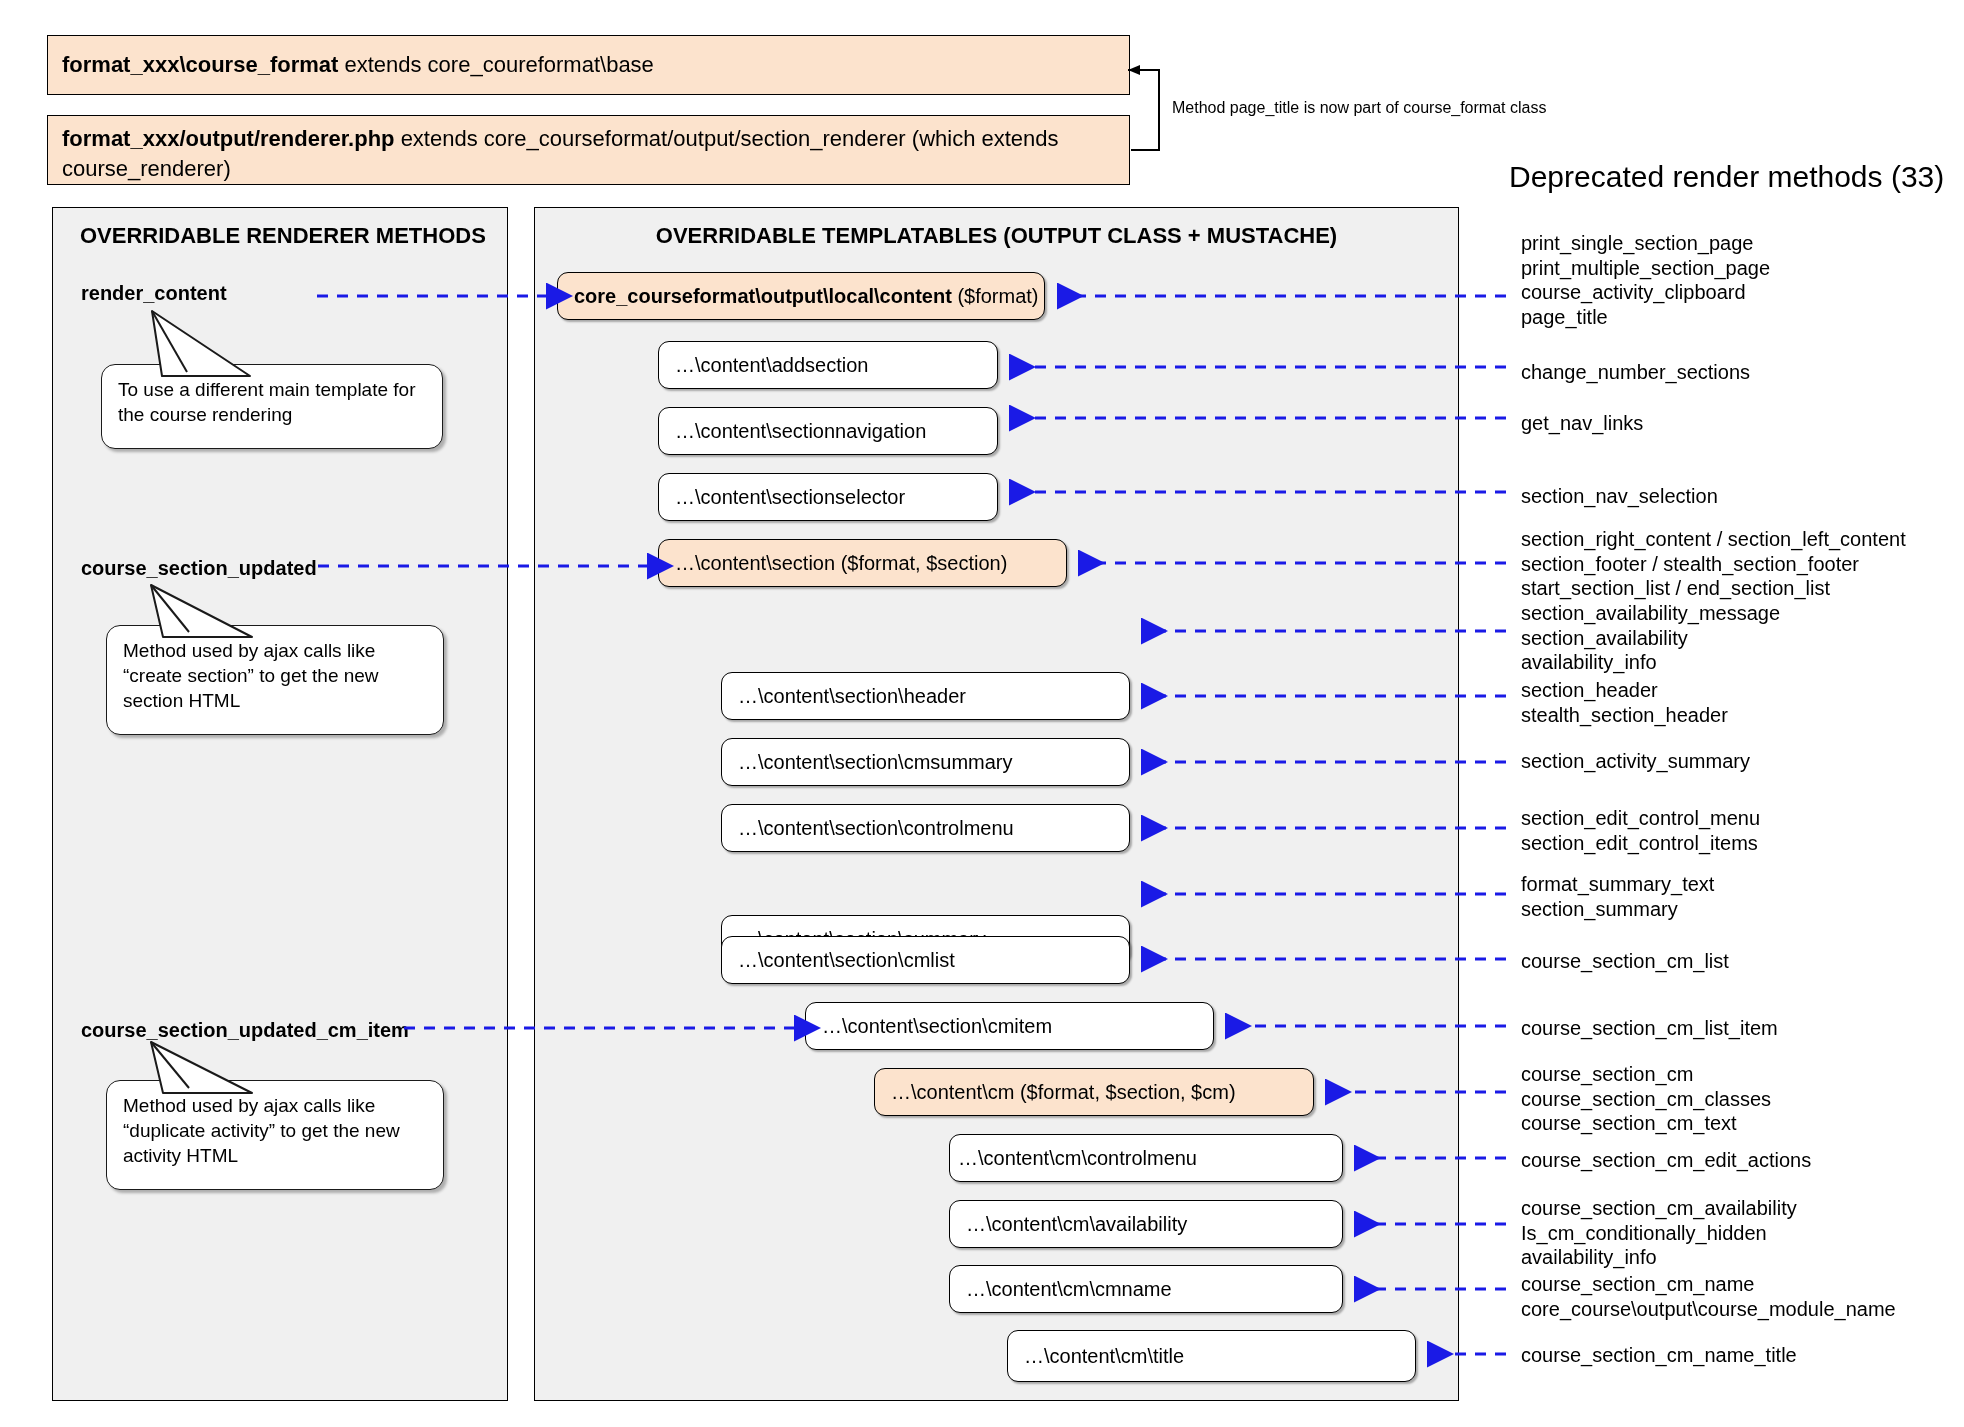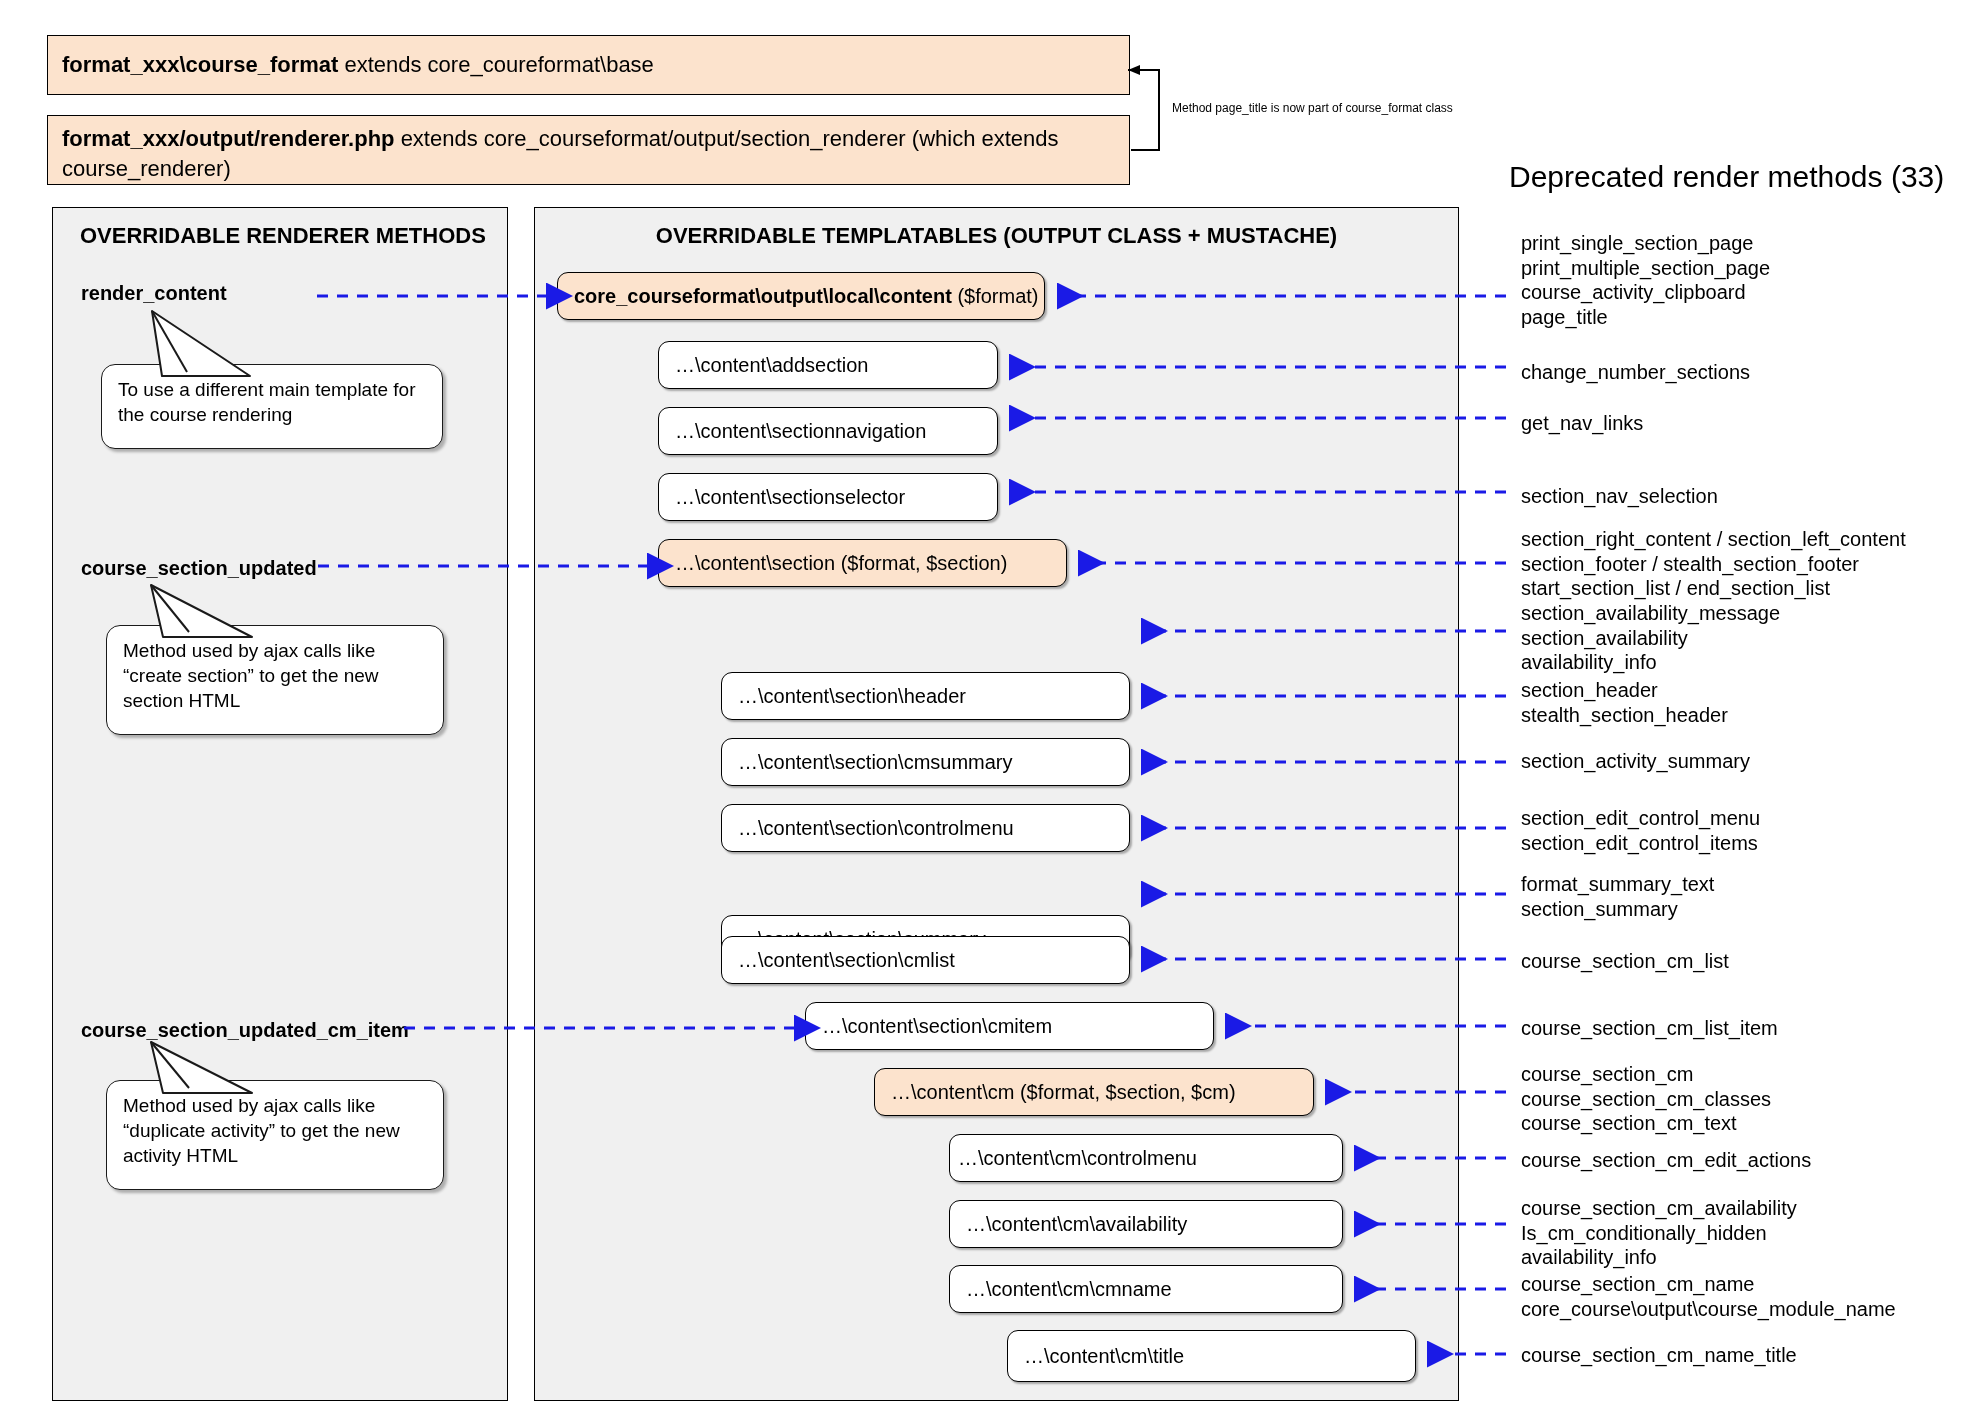--- a/index.html
+++ b/index.html
@@ -29,21 +29,21 @@
     border: 1px solid #000;
     font-size: 22px;
     line-height: 30px;
     padding: 10px 14px;
     display: flex;
     align-items: center;
   }
   .classbox b { font-weight: bold; }
 
   .note-text {
-    font-size: 12px;
+    font-size: 16px;
     line-height: 26px;
     white-space: nowrap;
   }
 
   .deprecated-title {
     font-size: 30px;
     line-height: 36px;
     white-space: nowrap;
   }
 

